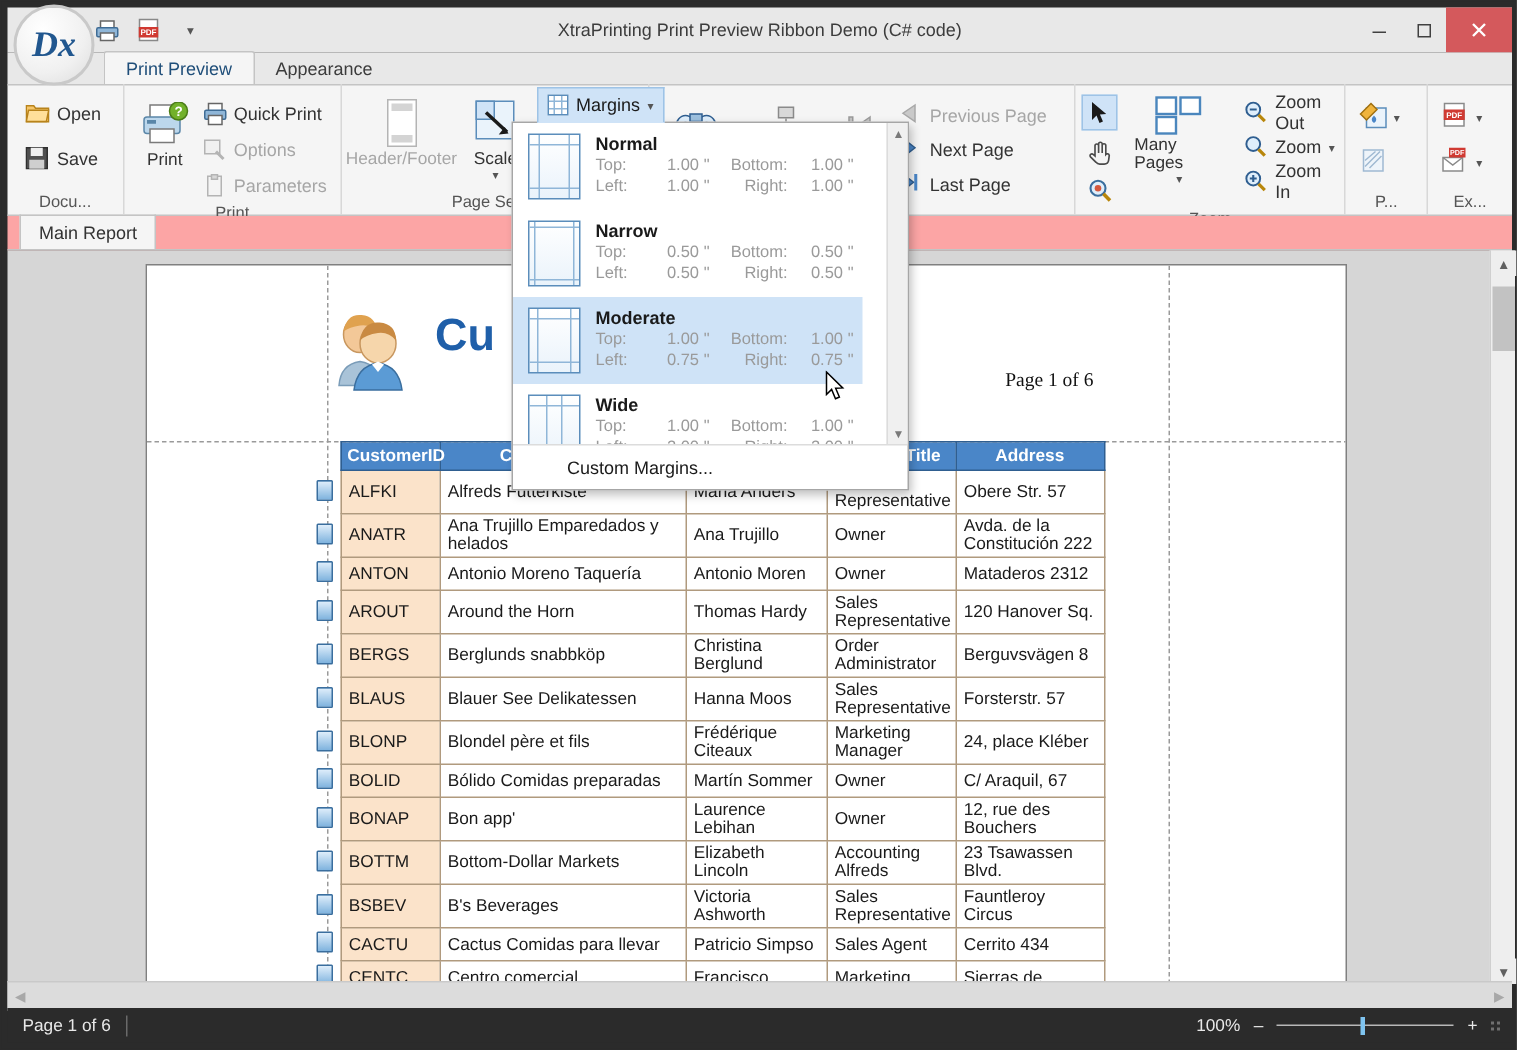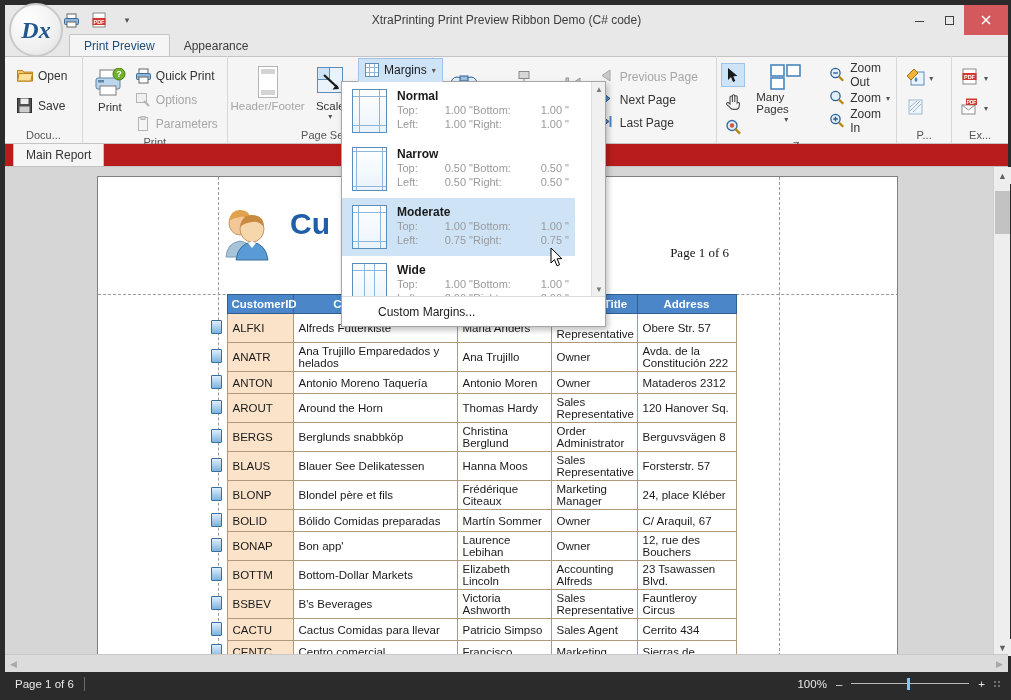--- a/index.html
+++ b/index.html
@@ -115,21 +115,21 @@
 
   
   .ic { display:inline-block; position: relative; }
   .ic16 { width:16px; height:16px; }
   .ic20 { width:20px; height:20px; }
   .dropdown-caret { font-size:8px; color:#555; }
 
   
   .doctabs {
     position: absolute; left: 4px; top: 143px; width: 1003px; height: 23px;
-    background: #b91c1c;
+    background: #fca5a5;
     border-bottom: 1px solid #c4c4c4;
     display: flex; align-items: flex-end; padding-left: 8px;
   }
   .doctab {
     height: 23px; padding: 0 12px; font-size: 12px; color: #333;
     display:flex; align-items:center;
     background: #f5f5f5; border: 1px solid #c4c4c4; border-bottom: none;
   }
 
   
@@ -227,21 +227,21 @@
   .dd-item.selected { background:#cfe3f7; }
   .mg-thumb {
     width:35px; height:44px; background:linear-gradient(#ffffff,#eaf3fb);
     border:1.5px solid #5b8dbb; position:relative; flex:0 0 auto;
   }
   .mg-thumb i { position:absolute; background:#8fb6d8; }
   .dd-txt { flex:1; }
   .dd-name { font-weight:bold; font-size:12px; color:#1a1a1a; margin-bottom:1px; }
   .dd-grid { display:grid; grid-template-columns: 34px 42px 52px 44px; font-size:11px; color:#9a9a9a; row-gap:2px; }
   .dd-grid .v { text-align:right; }
-  .dd-grid .lbl2 { text-align:left; padding-right:0; }
+  .dd-grid .lbl2 { text-align:right; padding-right:0; }
   .dd-sep { position:absolute; left:0; right:0; top:214px; height:1px; background:#dcdcdc; }
   .dd-custom {
     position:absolute; left:0; right:0; top:215px; height:30px;
     display:flex; align-items:center; padding-left:36px; font-size:12px; color:#1a1a1a;
   }
   .dd-vscroll {
     position:absolute; right:0; top:0; width:14px; height:214px; background:#f0f0f0; border-left:1px solid #dcdcdc;
   }
   .dd-vsb-btn { width:14px;height:14px; display:flex;align-items:center;justify-content:center;color:#7a7a7a;font-size:8px;}
 

